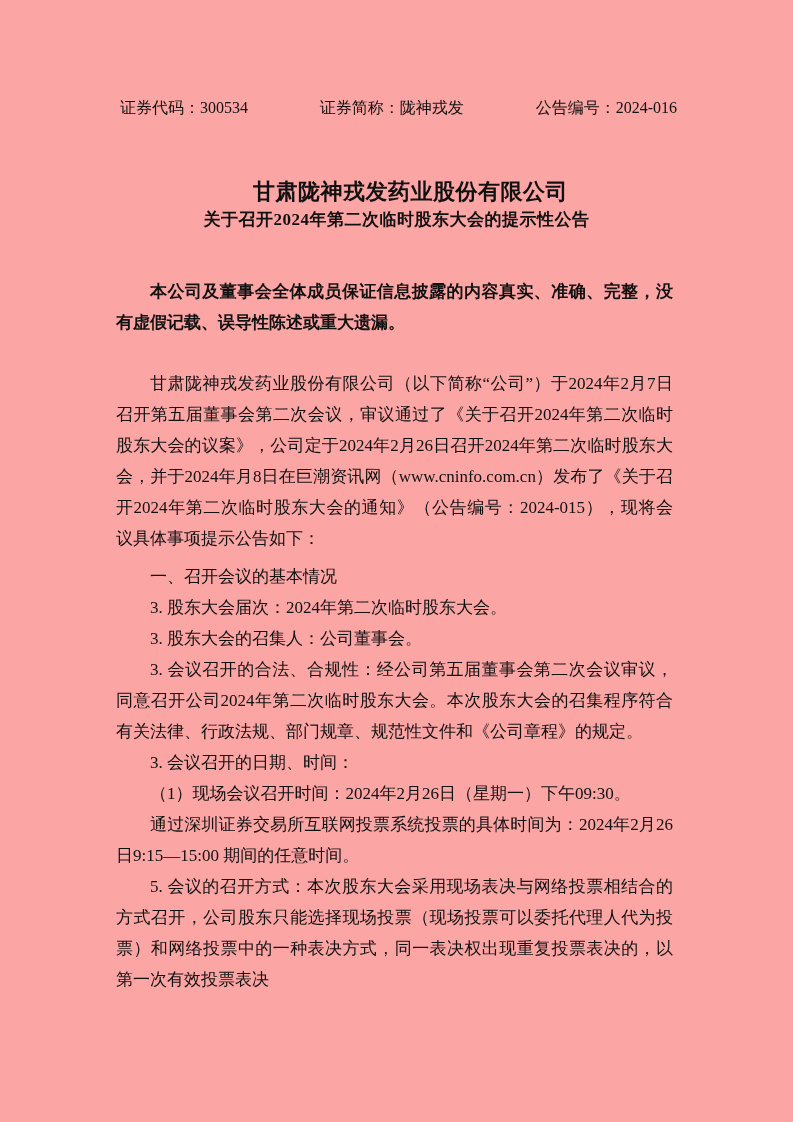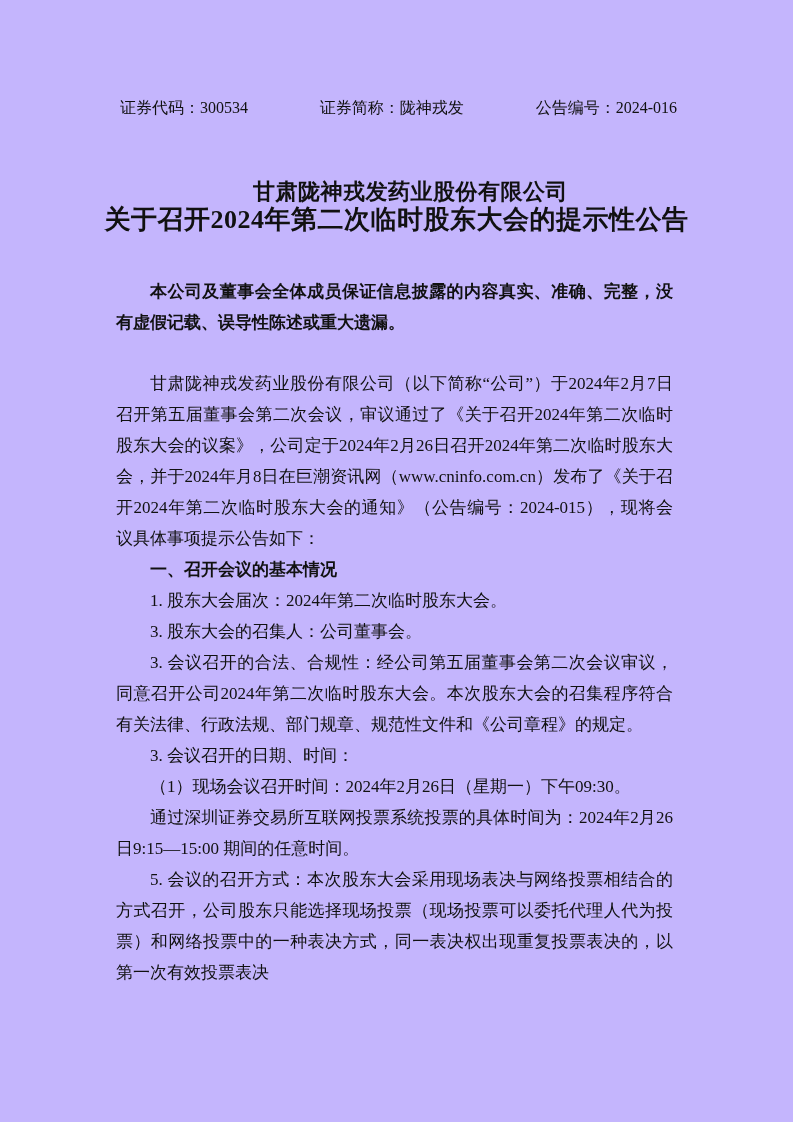--- a/index.html
+++ b/index.html
@@ -4,21 +4,21 @@
   <style>
     html, body {
       margin: 0;
       padding: 0;
       background: #ffffff;
     }
     .page {
       position: relative;
       width: 793px;
       height: 1122px;
-      background: #c4b5fd;
+      background: #fca5a5;
       overflow: hidden;
       font-family: "Liberation Serif", "DejaVu Serif", serif;
       color: #111111;
     }
     .header-row {
       position: absolute;
       top: 97px;
       left: 120px;
       width: 557px;
       display: flex;
@@ -40,21 +40,21 @@
       line-height: 28px;
       letter-spacing: 0.5px;
     }
     .title2 {
       position: absolute;
       top: 206px;
       left: 0;
       width: 100%;
       margin: 0;
       text-align: center;
-      font-size: 26px;
+      font-size: 17px;
       font-weight: bold;
       line-height: 28px;
       letter-spacing: 0.5px;
     }
     .body-block {
       position: absolute;
       top: 276px;
       left: 116px;
       width: 557px;
       font-size: 17px;
@@ -63,21 +63,22 @@
     }
     .body-block p {
       margin: 0;
       text-indent: 34px;
     }
     p.disclaimer {
       font-weight: bold;
       margin-bottom: 30px;
     }
     p.section-heading {
-      font-weight: bold;
+      font-weight: normal;
+      margin-top: 7px;
     }
   </style>
 </head>
 <body>
 
 <div class="page">
 
   <div class="header-row">
     <span>证券代码：300534</span>
     <span>证券简称：陇神戎发</span>
@@ -89,21 +90,21 @@
   <h2 class="title2">关于召开2024年第二次临时股东大会的提示性公告</h2>
 
   <div class="body-block">
 
     <p class="disclaimer">本公司及董事会全体成员保证信息披露的内容真实、准确、完整，没有虚假记载、误导性陈述或重大遗漏。</p>
 
     <p>甘肃陇神戎发药业股份有限公司（以下简称“公司”）于2024年2月7日召开第五届董事会第二次会议，审议通过了《关于召开2024年第二次临时股东大会的议案》，公司定于2024年2月26日召开2024年第二次临时股东大会，并于2024年月8日在巨潮资讯网（www.cninfo.com.cn）发布了《关于召开2024年第二次临时股东大会的通知》（公告编号：2024-015），现将会议具体事项提示公告如下：</p>
 
     <p class="section-heading">一、召开会议的基本情况</p>
 
-    <p>1. 股东大会届次：2024年第二次临时股东大会。</p>
+    <p>3. 股东大会届次：2024年第二次临时股东大会。</p>
 
     <p>3. 股东大会的召集人：公司董事会。</p>
 
     <p>3. 会议召开的合法、合规性：经公司第五届董事会第二次会议审议，同意召开公司2024年第二次临时股东大会。本次股东大会的召集程序符合有关法律、行政法规、部门规章、规范性文件和《公司章程》的规定。</p>
 
     <p>3. 会议召开的日期、时间：</p>
 
     <p>（1）现场会议召开时间：2024年2月26日（星期一）下午09:30。</p>
 
 

